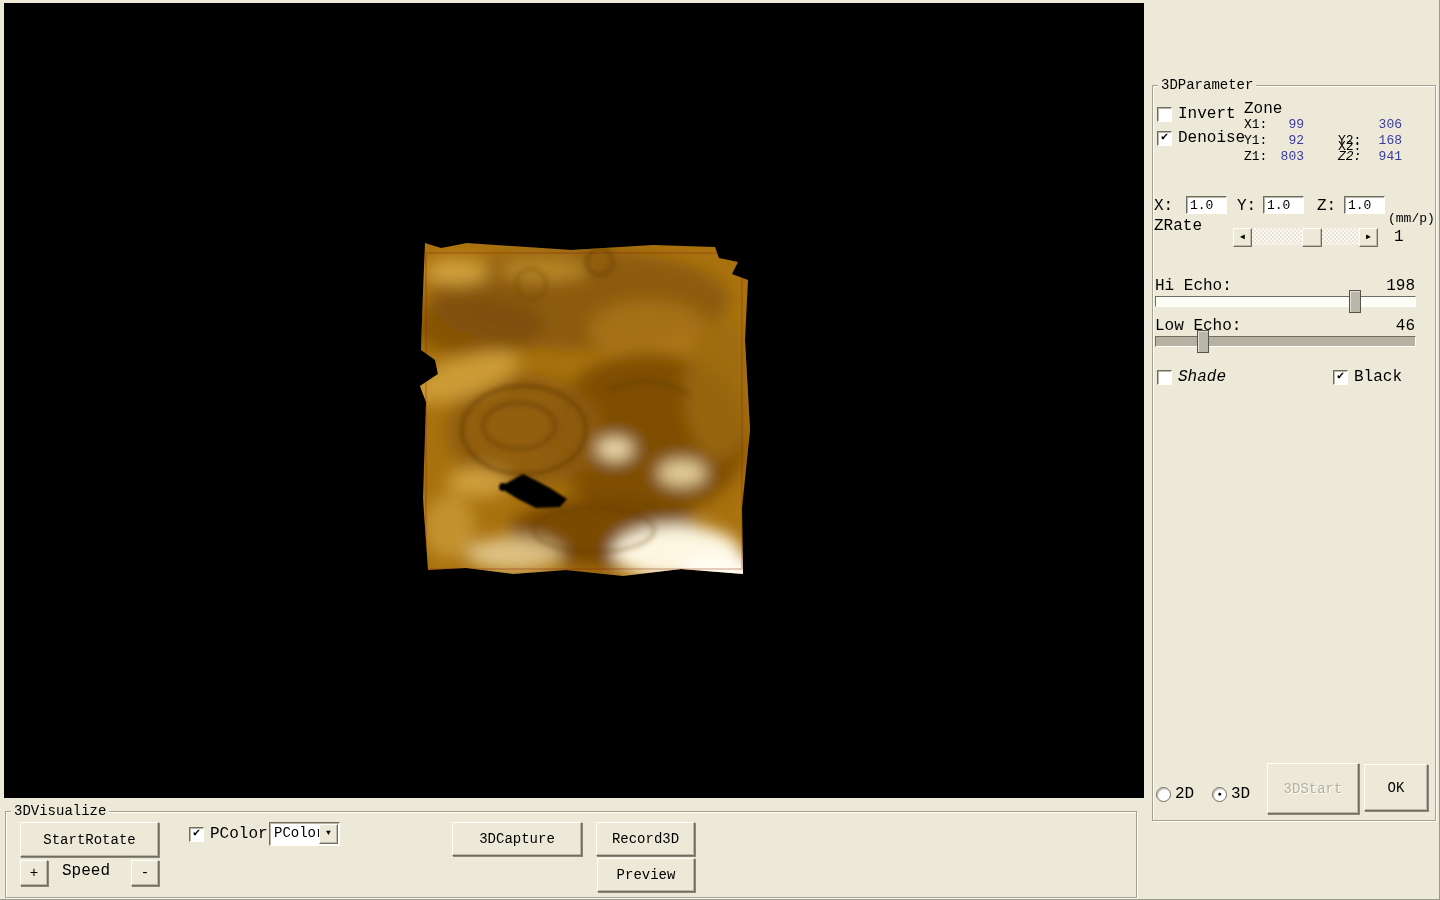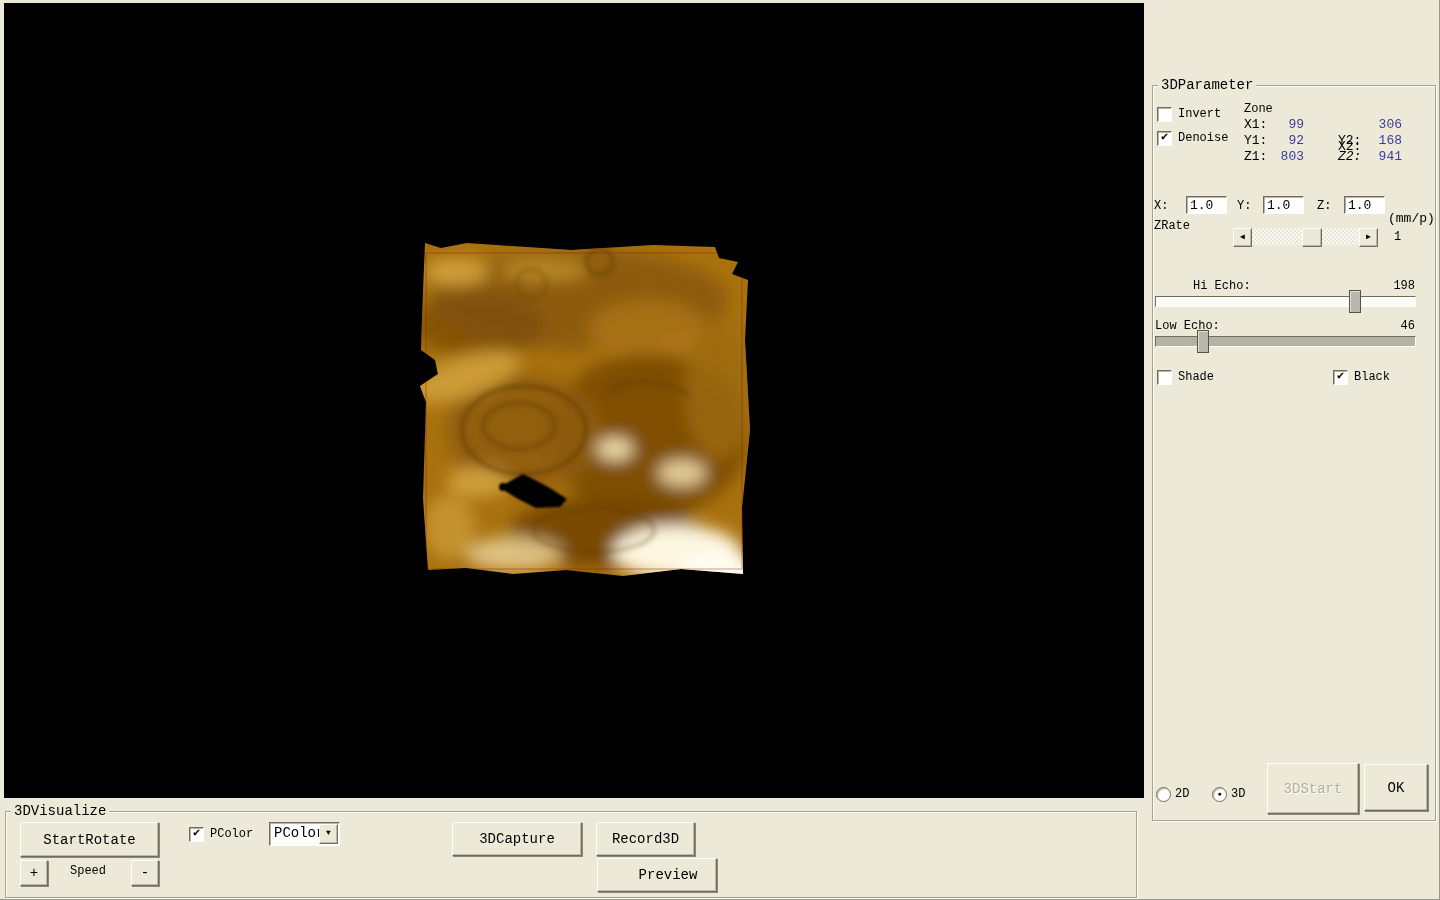--- a/index.html
+++ b/index.html
@@ -10,21 +10,21 @@
     font-size:14px;
   }
   .frame{position:absolute;inset:0;border-right:1px solid #9a9889;border-bottom:1px solid #9a9889;pointer-events:none;}
 
   .viewport{position:absolute;left:4px;top:3px;width:1140px;height:795px;background:#000;}
 
   .group{position:absolute;border:1px solid #a5a294;
          box-shadow:1px 1px 0 #fffef6, inset 1px 1px 0 #fffef6;}
   .glabel{position:absolute;background:#ece9d8;padding:0 3px;font-size:14px;line-height:15px;white-space:pre;}
 
-  .lbl{position:absolute;font-size:12px;line-height:16px;white-space:pre;}
+  .lbl{position:absolute;font-size:16px;line-height:16px;white-space:pre;}
   .small{font-size:13px;line-height:14px;}
   .blue{color:#3b3b9e;}
   .vright{text-align:right;}
 
   .btn{position:absolute;background:#ece9d8;
        border:1px solid;border-color:#fffef8 #6f6d60 #6f6d60 #fffef8;
        box-shadow:inset -1px -1px 0 #bdbaa9, 1px 1px 0 #8a887b;
        display:flex;align-items:center;justify-content:center;
        font-size:14px;white-space:pre;cursor:default;}
   .btn.disabled{color:#b3b0a0;text-shadow:1px 1px 0 #fffef8;}
@@ -172,62 +172,62 @@
 <span class="lbl" style="left:1154px;top:218px;">ZRate</span>
 <div class="scrollbar">
   <div class="sbtn">◀</div>
   <div class="strack">
     <div class="sthumb"></div>
   </div>
   <div class="sbtn">▶</div>
 </div>
 <span class="lbl" style="left:1394px;top:229px;">1</span>
 
-<span class="lbl" style="left:1155px;top:278px;padding-left:38px;">Hi Echo:</span>
+<span class="lbl" style="left:1155px;top:278px;">Hi Echo:</span>
 <span class="lbl vright" style="left:1370px;top:278px;width:45px;">198</span>
 <div class="slider" style="left:1155px;top:290px;">
   <div class="track white"></div>
   <div class="sl-thumb" style="left: 194px;"></div>
 </div>
 
 <span class="lbl" style="left:1155px;top:318px;">Low Echo:</span>
 <span class="lbl vright" style="left:1370px;top:318px;width:45px;">46</span>
 <div class="slider" style="left:1155px;top:330px;">
   <div class="track gray"></div>
   <div class="sl-thumb" style="left: 42px;"></div>
 </div>
 
 <div class="cb" style="left:1157px;top:370px;"><span></span></div>
-<span class="lbl" style="left:1178px;top:369px;">Shade</span>
+<span class="lbl" style="left:1178px;top:369px;font-style:italic;">Shade</span>
 
 <div class="cb" style="left:1333px;top:370px;"><span>✔</span></div>
 <span class="lbl" style="left:1354px;top:369px;text-align:right;">Black</span>
 
 <div class="radio" style="left:1156px;top:787px;"><span></span></div>
 <span class="lbl" style="left:1175px;top:786px;">2D</span>
 <div class="radio" style="left:1212px;top:787px;"><span>●</span></div>
 <span class="lbl" style="left:1231px;top:786px;">3D</span>
 
 <div class="btn disabled" style="left:1267px;top:763px;width:90px;height:49px;">3DStart</div>
 <div class="btn" style="left:1364px;top:764px;width:62px;height:45px;">OK</div>
 
 <div class="group" style="left:5px;top:811px;width:1130px;height:85px;"></div>
 <span class="glabel" style="left:11px;top:804px;">3DVisualize</span>
 
 <div class="btn" style="left:20px;top:822px;width:137px;height:33px;">StartRotate</div>
 
 <div class="btn" style="left:20px;top:860px;width:26px;height:24px;">+</div>
-<span class="lbl" style="left:62px;top:863px;margin-left:8px;">Speed</span>
+<span class="lbl" style="left:62px;top:863px;">Speed</span>
 <div class="btn" style="left:131px;top:860px;width:26px;height:24px;">-</div>
 
 <div class="cb" style="left:189px;top:827px;"><span>✔</span></div>
 <span class="lbl" style="left:210px;top:826px;">PColor</span>
 
 <div class="combo">
   <span class="combo-text">PColor</span>
   <div class="combo-arrow">▼</div>
 </div>
 
 <div class="btn" style="left:452px;top:822px;width:128px;height:32px;">3DCapture</div>
 <div class="btn" style="left:596px;top:822px;width:97px;height:32px;">Record3D</div>
-<div class="btn" style="left:597px;top:858px;width:96px;height:32px;padding-left:22px;">Preview</div>
+<div class="btn" style="left:597px;top:858px;width:96px;height:32px;">Preview</div>
 
 <div class="frame"></div>
 
 </body></html>

